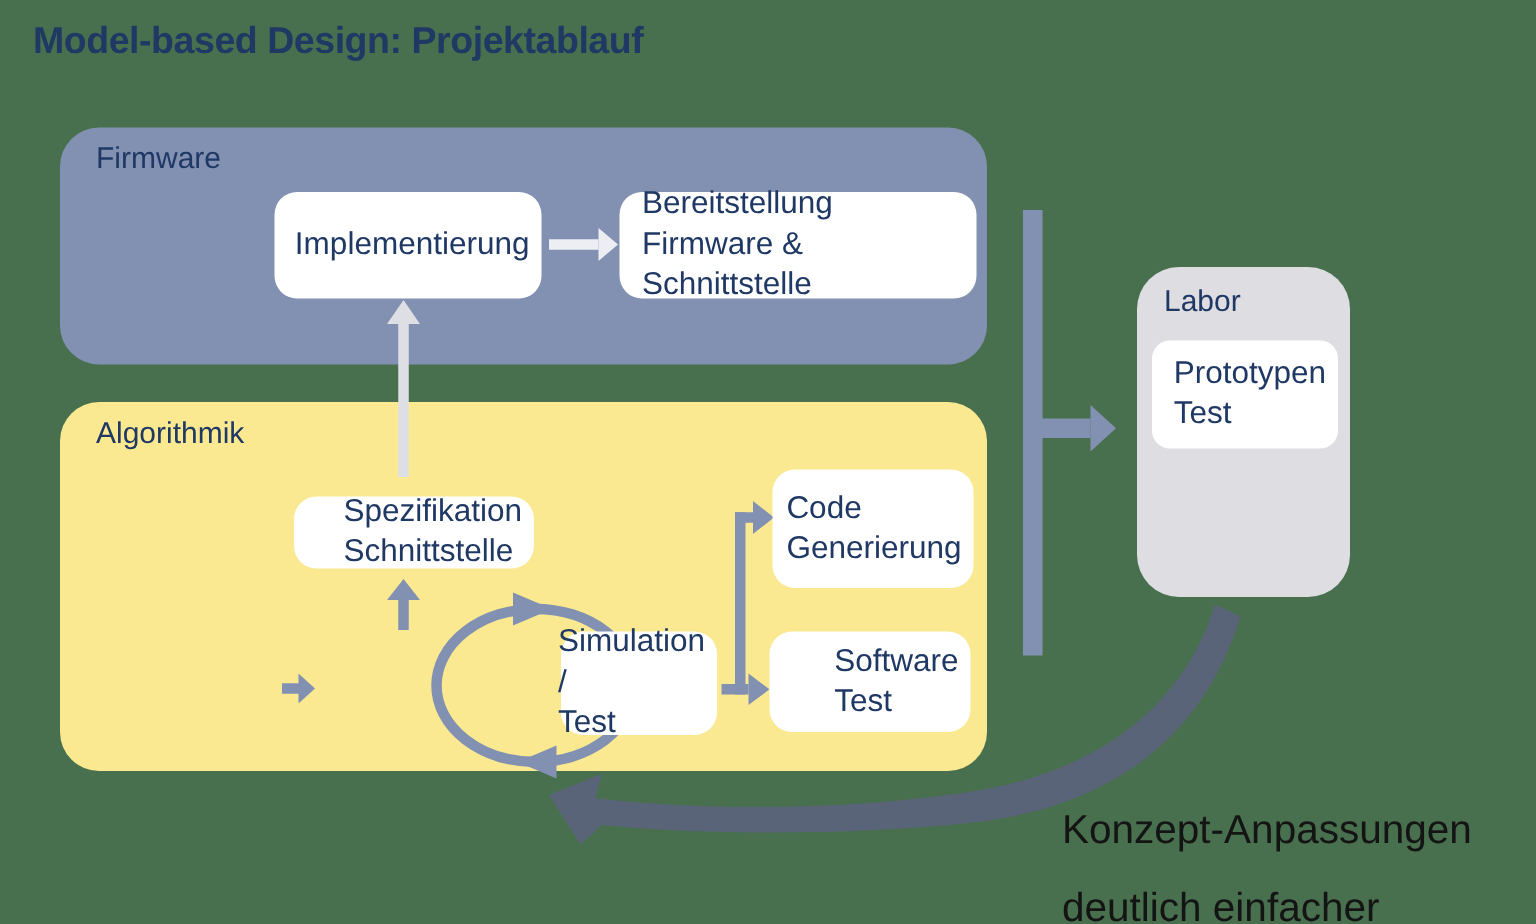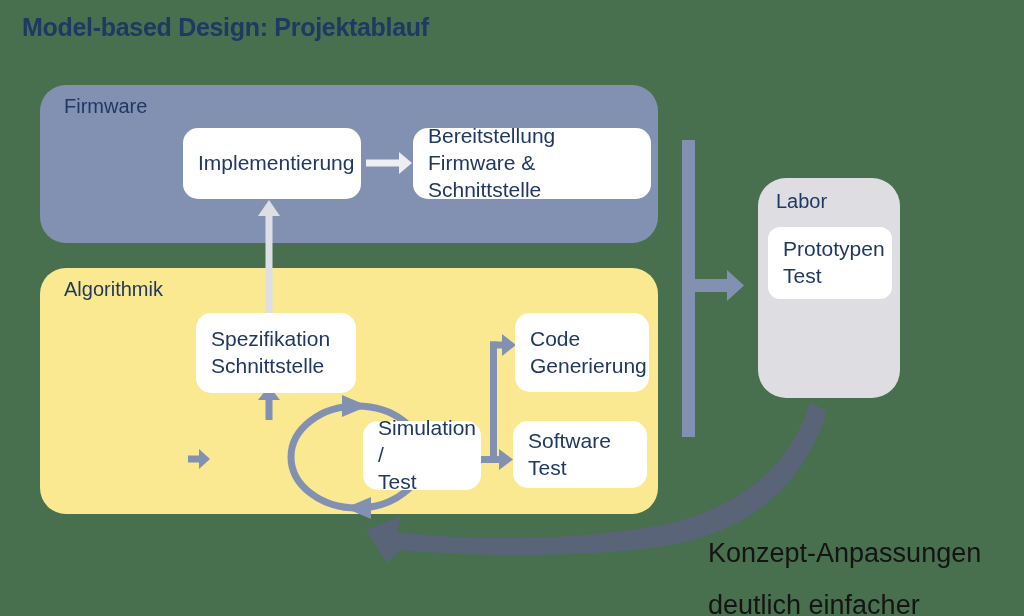--- a/index.html
+++ b/index.html
@@ -13,30 +13,30 @@
   .title{position:absolute;left:22px;top:13px;margin:0;font-size:25px;font-weight:bold;
          letter-spacing:-0.3px;color:var(--navy);z-index:3;}
   .group{position:absolute;border-radius:26px;z-index:1;}
   .g-firmware{left:40px;top:85px;width:618px;height:158px;background:var(--firmware-bg);}
   .g-algorithmik{left:40px;top:268px;width:618px;height:246px;background:var(--algorithmik-bg);}
   .g-labor{left:758px;top:178px;width:142px;height:220px;background:var(--labor-bg);border-radius:28px;}
   .glabel{position:absolute;left:24px;top:10px;font-size:20px;color:var(--navy);z-index:3;}
   .g-labor .glabel{left:18px;top:12px;}
   .arrows{position:absolute;left:0;top:0;z-index:2;}
   .node{position:absolute;background:var(--node-bg);border-radius:15px;z-index:3;
-        display:flex;align-items:center;padding:0 8px 0 15px;box-sizing:border-box;}
+        display:flex;align-items:center;padding:0 8px 0 15px;box-sizing:border-box;justify-content:flex-end;}
   .node span{font-size:21px;line-height:1.28;color:var(--navy);white-space:pre-line;}
   .n-impl{left:183px;top:128px;width:178px;height:71px;}
   .n-bereit{left:413px;top:128px;width:238px;height:71px;}
   .n-proto{left:768px;top:227px;width:124px;height:72px;border-radius:12px;}
-  .n-spez{left:196px;top:313px;width:160px;height:80px;}
+  .n-spez{left:196px;top:331px;width:160px;height:48px;}
   .n-code{left:515px;top:313px;width:134px;height:79px;}
   .n-konzept{left:60px;top:423px;width:129px;height:64px;}
   .n-aus{left:210px;top:421px;width:127px;height:69px;}
-  .n-sim{left:363px;top:421px;width:118px;height:69px;}
+  .n-sim{left:374px;top:421px;width:104px;height:69px;}
   .n-soft{left:513px;top:421px;width:134px;height:67px;}
   .annotation{position:absolute;left:708px;top:527px;font-size:27px;line-height:52px;
               color:var(--annotation-text);white-space:pre-line;z-index:3;}
   .f-blue{fill:var(--arrow-blue);} .f-light{fill:var(--arrow-light);}
   .f-white{fill:var(--arrow-white);} .f-sw{fill:var(--swoosh);}
   .loop-ring{stroke:var(--arrow-blue);stroke-width:7;fill:none;}
 </style>
 </head>
 <body>
 

